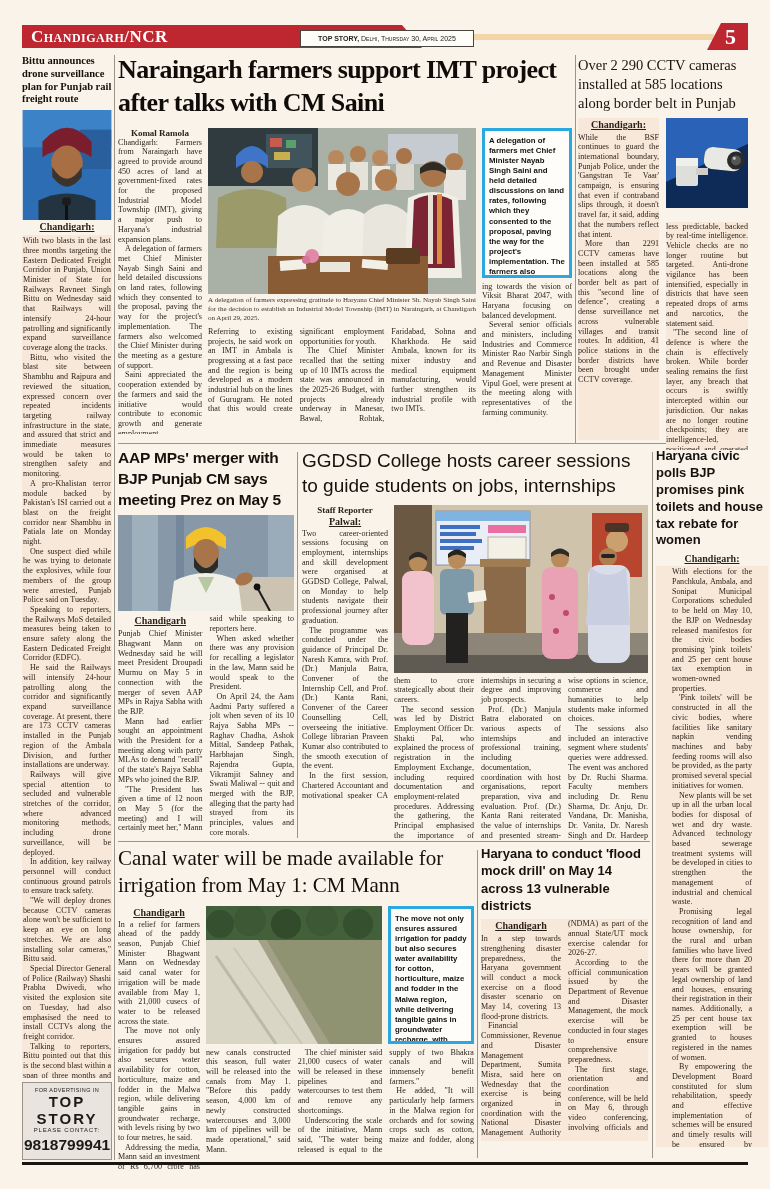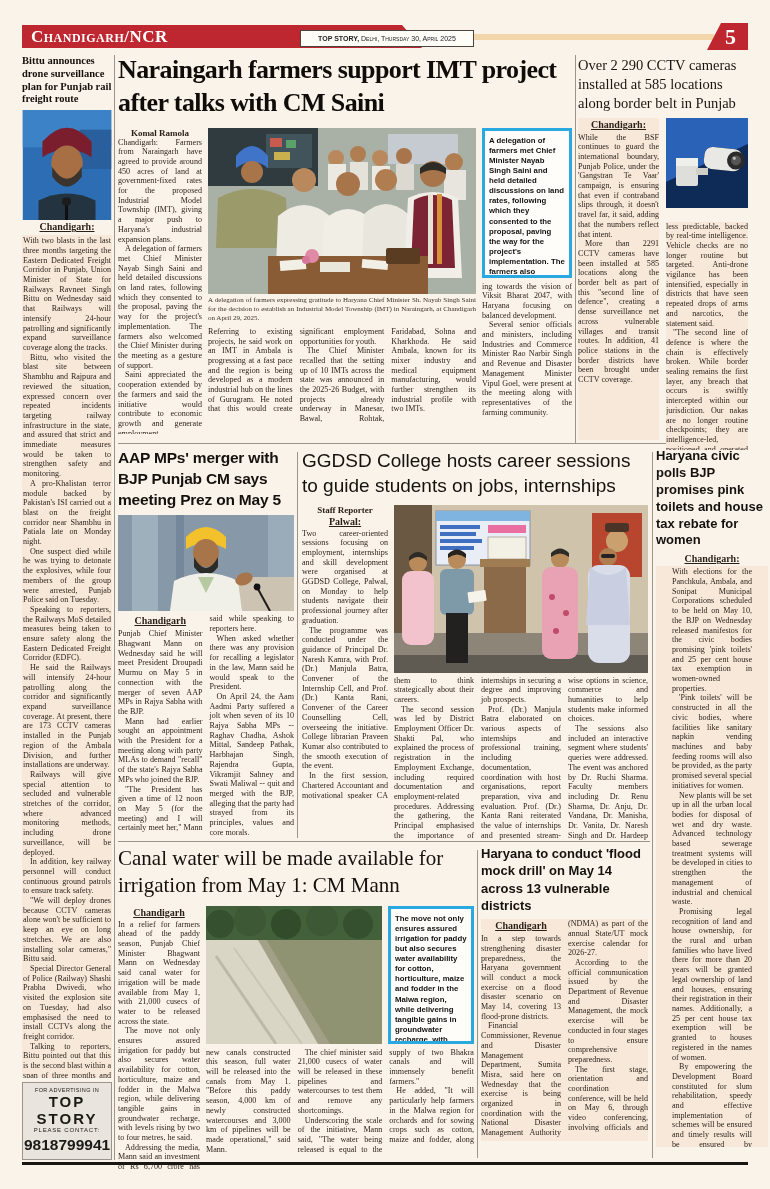--- a/index.html
+++ b/index.html
@@ -329,21 +329,21 @@
           <rect x="148" y="62" width="36" height="92" rx="9" fill="#e8a2b4"></rect>
           <circle cx="158" cy="92" r="3" fill="#c04a6a"></circle>
             <circle cx="172" cy="108" r="3" fill="#c04a6a"></circle>
             <circle cx="162" cy="126" r="3" fill="#c04a6a"></circle>
           <circle cx="214" cy="52" r="9" fill="#b07d50"></circle>
             <rect x="207" y="49" width="14" height="4" rx="2" fill="#222"></rect>
           <rect x="194" y="60" width="42" height="98" rx="11" fill="#d9dce9"></rect>
           <path d="M196 62 Q214 78 232 62 L236 120 L192 120 Z" fill="#c9cee0"></path>
         </svg>
         <div class="cols3 body">
-            <p>them to think strategically about their careers.</p>
+            <p>them to crore strategically about their careers.</p>
             <p>The second session was led by District Employment Officer Dr. Shakti Pal, who explained the process of registration in the Employment Exchange, including required documentation and employment-related procedures. Addressing the gathering, the Principal emphasised the importance of internships in securing a degree and improving job prospects.</p>
             <p>Prof. (Dr.) Manjula Batra elaborated on various aspects of internships and professional training, including documentation, coordination with host organisations, report preparation, viva and evaluation. Prof. (Dr.) Kanta Rani reiterated the value of internships and presented stream-wise options in science, commerce and humanities to help students make informed choices.</p>
             <p>The sessions also included an interactive segment where students' queries were addressed. The event was anchored by Dr. Ruchi Sharma. Faculty members including Dr. Renu Sharma, Dr. Anju, Dr. Vandana, Dr. Manisha, Dr. Vanita, Dr. Naresh Singh and Dr. Hardeep were present on the occasion.</p>
           </div>
       </div>
     </div>
   </section>
 
   <section id="pink">
     <h2 class="h-pink">Haryana civic polls BJP promises pink toilets and house tax rebate for women</h2>

